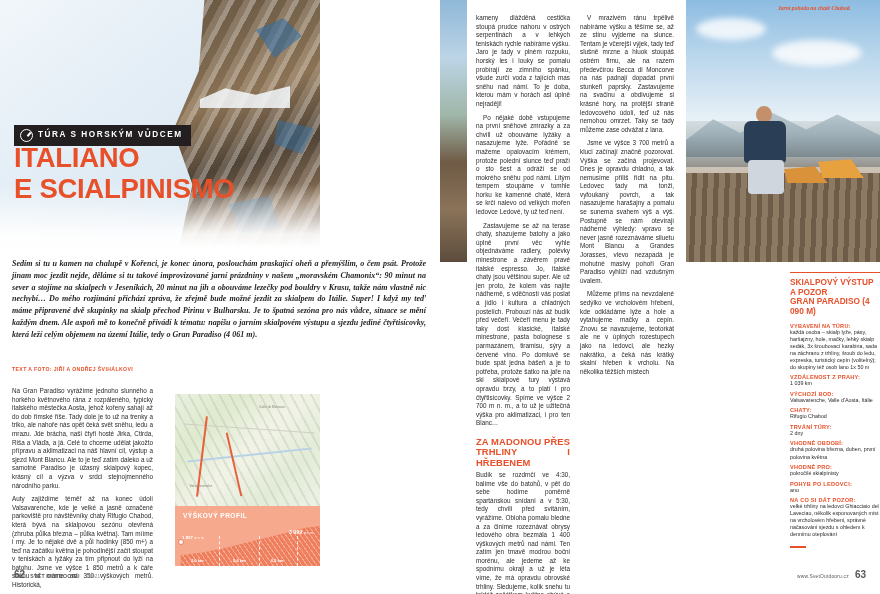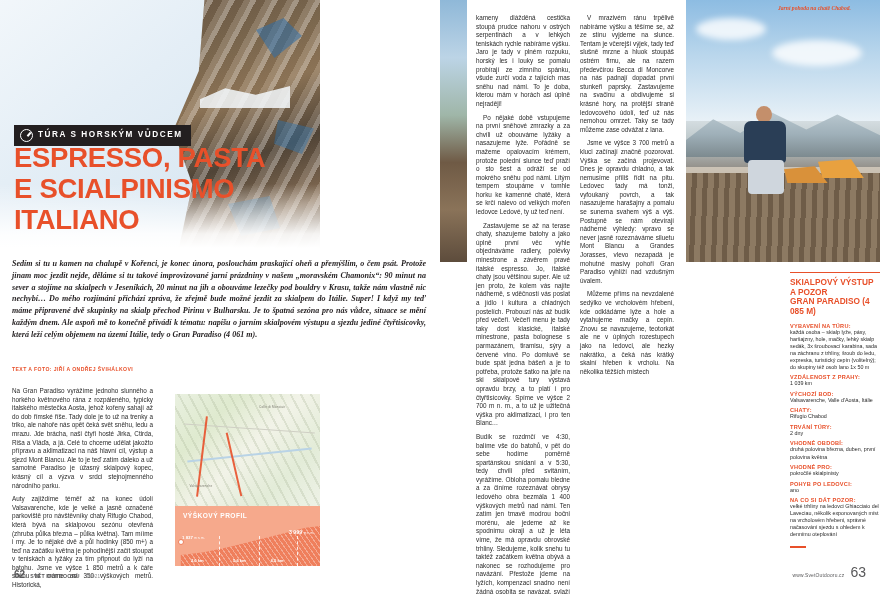--- a/index.html
+++ b/index.html
@@ -129,21 +129,21 @@
   
   .factbox{position:absolute;left:350px;top:272px;width:90px;height:300px;background:#fff;}
   .factbox .fb-rule{width:100%;height:1.4px;background:#e8502a;margin-bottom:5px;}
   .factbox .fb-title{color:#e8502a;font-weight:bold;font-size:8.3px;line-height:1.15;margin-bottom:6px;}
   .factbox .fb-key{color:#e8502a;font-weight:bold;font-size:5.6px;letter-spacing:.25px;margin-top:3.5px;}
   .factbox .fb-val{font-size:5.35px;line-height:1.32;color:#2b2b2b;text-align:left;}
   .factbox .fb-end{width:16px;height:1.4px;background:#e8502a;margin-top:8px;}
 
   .folio-r{position:absolute;right:14px;bottom:14px;display:flex;align-items:baseline;gap:6px;}
   .folio-r .url{font-size:4.9px;color:#58585a;letter-spacing:.2px;}
-  .folio-r .num{font-size:14px;font-weight:normal;color:#58585a;}
+  .folio-r .num{font-size:10px;font-weight:bold;color:#58585a;}
 </style>
 </head>
 <body>
 
 <div class="spread">
 
   <div class="page-left">
 
     <div class="hero">
       <div class="snowfield"></div>
@@ -154,23 +154,22 @@
       <div class="ice3"></div>
       <div class="fade"></div>
     </div>
 
     <div class="kicker">
       <span class="k-ico"></span>
       <span class="k-txt">TÚRA S HORSKÝM VŮDCEM</span>
     </div>
 
     <div class="headline">
-      <div>ESPRESSO, PASTA</div>
+      <div>ITALIANO</div>
       <div>E SCIALPINISMO</div>
-      <div>ITALIANO</div>
     </div>
 
     <div class="standfirst">Sedím si tu u kamen na chalupě v Kořenci, je konec února, poslouchám praskající oheň a přemýšlím, o čem psát. Protože jinam moc jezdit nejde, děláme si tu takové improvizované jarní prázdniny v našem „moravském Chamonix“: 90 minut na sever a stojíme na skialpech v Jeseníkách, 20 minut na jih a obouváme lezečky pod bouldry v Krasu, takže nám vlastně nic nechybí… Do mého rozjímání přichází zpráva, že zřejmě bude možné jezdit za skialpem do Itálie. Super! I když my teď máme připravené dvě skupinky na skialp přechod Pirinu v Bulharsku. Je to špatná sezóna pro nás vůdce, situace se mění každým dnem. Ale aspoň mě to konečně přivádí k tématu: napíšu o jarním skialpovém výstupu a sjezdu jediné čtyřtisícovky, která leží celým objemem na území Itálie, tedy o Gran Paradiso (4 061 m).</div>
     <div class="byline">TEXT A FOTO: JIŘÍ A ONDŘEJ ŠVIHÁLKOVI</div>
 
     <div class="col-l1 bodytext">
       <p>Na Gran Paradiso vyrážíme jednoho slunného a horkého květnového rána z rozpáleného, typicky italského městečka Aosta, jehož kořeny sahají až do dob římské říše. Tady dole je to už na trenky a triko, ale nahoře nás opět čeká svět sněhu, ledu a mrazu. Jde brácha, naši čtyři hosté Jirka, Ctirda, Riša a Vláďa, a já. Celé to chceme udělat jakožto přípravu a aklimatizaci na náš hlavní cíl, výstup a sjezd Mont Blancu. Ale to je teď zatím daleko a už samotné Paradiso je úžasný skialpový kopec, krásný cíl a výzva v srdci stejnojmenného národního parku.</p>
       <p>Auty zajíždíme téměř až na konec údolí Valsavarenche, kde je velké a jasně označené parkoviště pro návštěvníky chaty Rifugio Chabod, která bývá na skialpovou sezónu otevřená (zhruba půlka března – půlka května). Tam mííme i my. Je to nějaké dvě a půl hodinky (850 m+) a teď na začátku května je pohodlnější začít stoupat v teniskách a lyžáky za tím připnout do lyží na batohu. Jsme ve výšce 1 850 metrů a k čáře sněhu to máme asi 350 výškových metrů. Historická,</p>
     </div>
 
@@ -227,34 +226,35 @@
         <div class="torso"></div>
         <div class="legs"></div>
       </div>
       <div class="caption">Jarní pohoda na chatě Chabod.</div>
     </div>
 
     <div class="col-r1 bodytext">
       <p>kameny dlážděná cestička stoupá prudce nahoru v ostrých serpentinách a v lehkých teniskách rychle nabíráme výšku. Jaro je tady v plném rozpuku, horský les i louky se pomalu probírají ze zimního spánku, všude zurčí voda z tajících mas sněhu nad námi. To je doba, kterou mám v horách asi úplně nejraději!</p>
       <p class="ind">Po nějaké době vstupujeme na první sněhové zmrazky a za chvíli už obouváme lyžáky a nasazujeme lyže. Pořádně se mažeme opalovacím krémem, protože polední slunce teď praží o sto šest a odráží se od mokrého sněhu pod námi. Lítým tempem stoupáme v tomhle horku ke kamenné chatě, která se krčí nalevo od velkých mořen ledovce Ledové, ty už teď není.</p>
       <p class="ind">Zastavujeme se až na terase chaty, shazujeme batohy a jako úplně první věc vyhle objednáváme radlery, polévky minestrone a závěrem pravé italské espresso. Jo, italské chaty jsou většinou super. Ale už jen proto, že kolem vás najíte nádherně, s vděčností vás poslat a jídlo i kultura a chladných postelích. Probouzí nás až budík před večeří. Večeři menu je tady taky dost klasické, italské minestrone, pasta bolognese s parmazánem, tiramisu, sýry a červené víno. Po domluvě se bude spát jedna bášeň a je to potřeba, protože šatko na jaře na ski skialpové tury výstavá opravdu brzy, a to platí i pro čtyřtisícovky. Spíme ve výšce 2 700 m n. m., a to už je užitečná výška pro aklimatizaci, i pro ten Blanc…</p>
+      <div class="subhead">ZA MADONOU PŘES TRHLINY I HŘEBENEM</div>
       <p>Budík se rozdrnčí ve 4:30, balíme vše do batohů, v pět do sebe hodíme poměrně spartánskou snídani a v 5:30, tedy chvíli před svítáním, vyrážíme. Obloha pomalu bledne a za činíme rozeznávat obrysy ledového obra bezmála 1 400 výškových metrů nad námi. Ten zatím jen tmavě modrou bočni morénu, ale jedeme až ke spodnímu okraji a už je léta víme, že má opravdu obrovské trhliny. Sledujeme, kolik snehu tu taktéž začátkem května obývá a nakonec se rozhodujeme pro navázání. Přestože jdeme na lyžích, kompenzaci snadno není žádná osobita se navázat, svlaží na ledovci jako je Ghiacciaio del Laveciau.</p>
     </div>
 
     <div class="col-r2 bodytext">
       <p class="ind">V mrazivém ránu trpělivě nabíráme výšku a těšíme se, až ze stínu vyjdeme na slunce. Tentam je včerejší výjek, tady teď slušně mrzne a hluok stoupáš ostrém firnu, ale na razem předevčírou Becca di Moncorve na nás padnají dopadat první stunkeři paprsky. Zastavujeme na svačinu a obdivujeme si krásné hory, na protější straně ledovcového údolí, teď už nás nemohou omrzet. Taky se tady můžeme zase odvážat z lana.</p>
       <p class="ind">Jsme ve výšce 3 700 metrů a kluci začínají značně pozorovat. Výška se začíná projevovat. Dnes je opravdu chladno, a tak nemusíme příliš řídit na pitu. Ledovec tady má tonži, vyfoukaný povrch, a tak nasazujeme harašajny a pomalu se sunema svahem výš a výš. Postupně se nám otevírají nádherné výhledy: vpravo se never jasně rozeznáváme siluetu Mont Blancu a Grandes Jorasses, vlevo nezapadá je mohutné masivy pohoří Gran Paradiso vyhlíží nad vzdušným úvalem.</p>
       <p class="ind">Můžeme příms na nevzdalené sedýlko ve vrcholovém hřebeni, kde odkládáme lyže a hole a vytahujeme mačky a cepín. Znovu se navazujeme, teotorkát ale ne v úplných rozestupech jako na ledovci, ale hezky nakrátko, a čeká nás krátký skalní hřeben k vrcholu. Na několika těžších místech</p>
     </div>
 
     <div class="factbox">
       <div class="fb-rule"></div>
       <div class="fb-title">
         <div>SKIALPOVÝ VÝSTUP A POZOR</div>
-        <div>GRAN PARADISO (4 085 M)</div>
+        <div>GRAN PARADISO (4 090 M)</div>
       </div>
       <div class="fb-key">VYBAVENÍ NA TÚRU:</div>
       <div class="fb-val">každá osoba – skialp lyže, pásy, haršajzny, hole, mačky, lehký skialp sedák, 3x šroubovací karabina, sada na záchranu z trhliny, šroub do ledu, expreska, turistický cepín (volitelný); do skupiny též osob lano 1x 50 m</div>
       <div class="fb-key">VZDÁLENOST Z PRAHY:</div>
       <div class="fb-val">1 039 km</div>
       <div class="fb-key">VÝCHOZÍ BOD:</div>
       <div class="fb-val">Valsavarenche, Valle d'Aosta, Itálie</div>
       <div class="fb-key">CHATY:</div>
       <div class="fb-val">Rifugio Chabod</div>
       <div class="fb-key">TRVÁNÍ TÚRY:</div>

